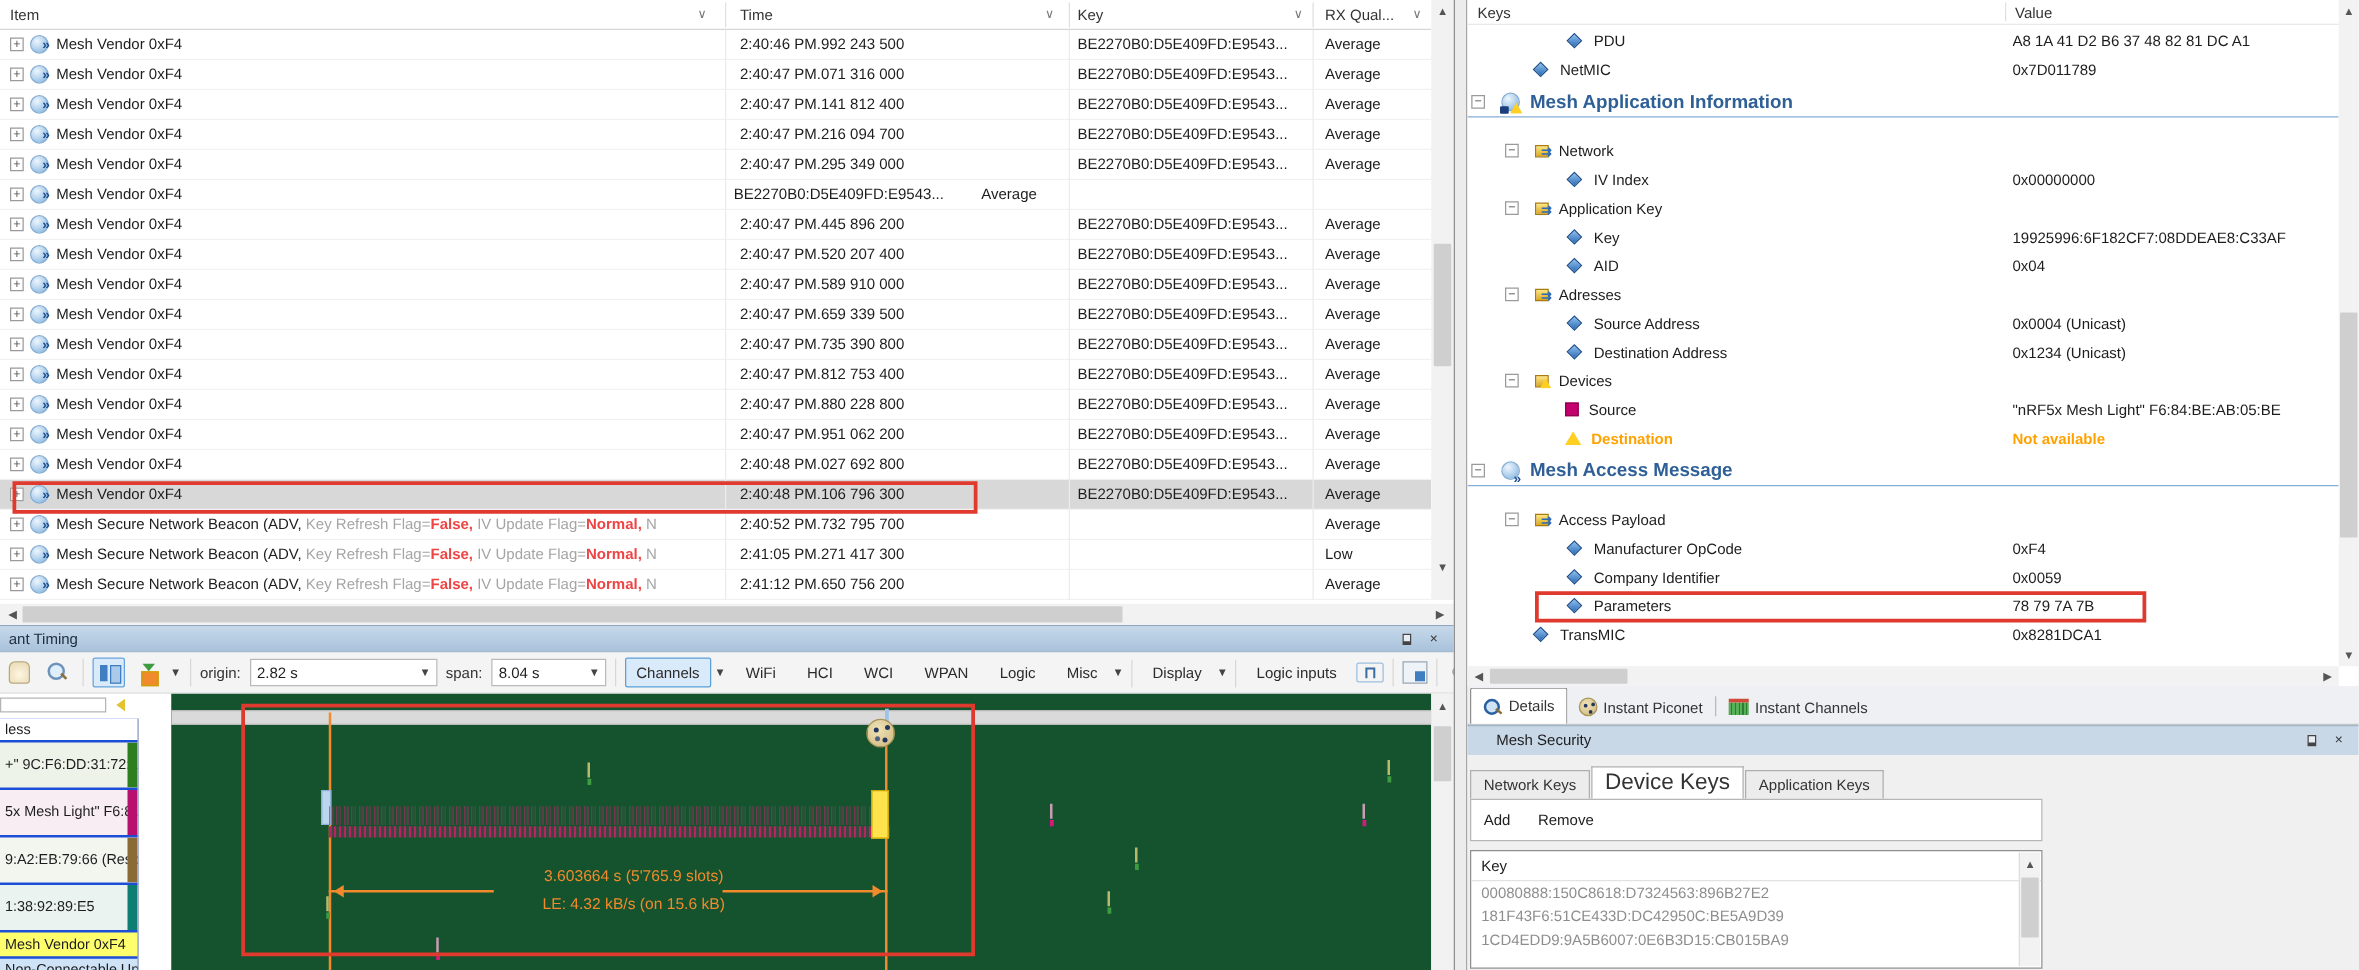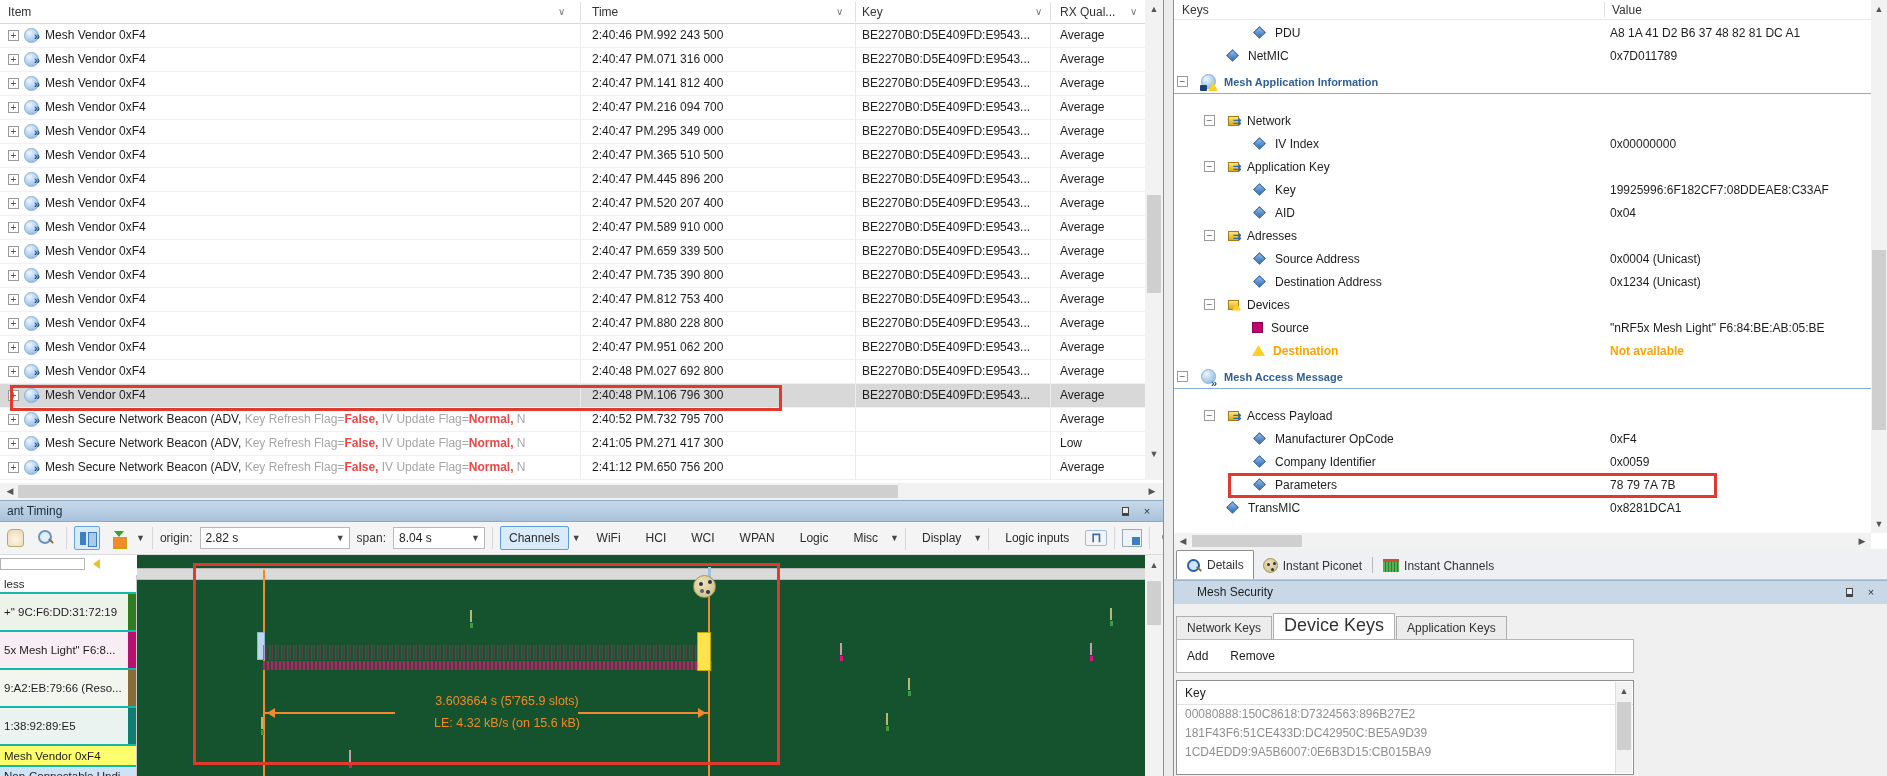--- a/index.html
+++ b/index.html
@@ -62,21 +62,21 @@
   .tb-btn.sep{border-left:0;margin-left:8px;position:relative}
   .tb-btn.sep::before{content:"";position:absolute;left:-9px;top:1px;width:1px;height:22px;background:#d7d7d7}
   .ic-wave{width:22px;height:16px;color:#3a6ea5;font-weight:bold;font-size:13px;line-height:14px;text-align:center;border:1px solid #9cbede;border-radius:2px;flex:none}
   .ic-save{width:20px;height:18px;background:#eef3f8;border:1px solid #9aa7b5;position:relative;flex:none}
   .ic-save::after{content:"";position:absolute;right:1px;bottom:1px;width:8px;height:8px;background:#3f7ec0}
   .ic-replay{width:20px;height:18px;color:#8a8a8a;font-size:14px;line-height:17px;text-align:center;flex:none}
 
   .t-body{position:absolute;left:0;top:55px;right:0;bottom:0;background:#fff}
   .ministrip{position:absolute;left:0;top:3px;width:85px;height:12px;background:#fff;border:1px solid #b5b5b5}
   .minimark{position:absolute;left:88px;top:4px;width:0;height:0;border:5px solid transparent;border-right:7px solid #e3c430}
-  .t-sidebar{position:absolute;left:0;top:20px;width:137px;bottom:0;border-right:1px solid #c9c9c9;background:#14b8a6}
+  .t-sidebar{position:absolute;left:0;top:20px;width:111px;bottom:0;border-right:1px solid #c9c9c9;background:#1d4ed8}
   .srow{position:relative;margin-bottom:2px;display:flex;align-items:center;overflow:hidden}
   .srow-label{padding-left:4px;white-space:nowrap;font-size:11.5px;color:#1d1d1f}
   .srow-bar{position:absolute;right:0;top:0;bottom:0;width:8px}
   .t-canvas{position:absolute;left:137px;top:0;right:18px;bottom:0;background:#14532d;overflow:hidden}
   .grayband{position:absolute;left:0;right:0;top:13px;height:12px;background:#dadada;border-top:1px solid #b9b9b9;border-bottom:1px solid #b9b9b9}
   .oline{position:absolute;width:2px;background:#f08a2c}
   .band-top{position:absolute;left:126px;width:449px;top:90px;height:15px;
     background:repeating-linear-gradient(90deg,rgba(170,40,100,.65) 0 1px,rgba(190,80,130,.12) 1px 3px,rgba(170,40,100,.45) 3px 4px,transparent 4px 6px)}
   .band-bot{position:absolute;left:126px;width:449px;top:106px;height:9px;
     background:repeating-linear-gradient(90deg,#b42565 0 2px,rgba(180,37,101,.25) 2px 4px)}
@@ -102,21 +102,21 @@
 
   
   .right{position:absolute;left:1174px;top:0;width:713px;height:776px;background:#f0f0f0}
   .tree{position:absolute;left:0;top:0;width:713px;height:549px;background:#fff}
   .tree-header{position:absolute;left:0;top:0;right:16px;height:20px;line-height:20px;color:#333;border-bottom:1px solid #e8e8e8}
   .tree-rows{position:absolute;left:0;top:21px;right:16px;bottom:16px;overflow:hidden}
   .trow{position:relative;height:23px;display:flex;align-items:center;white-space:nowrap}
   .trow .name{margin-left:8px}
   .trow .tval{position:absolute;left:436px;right:4px;overflow:hidden;white-space:nowrap}
   .trow.section{height:24px;border-bottom:1px solid #86aed6;margin:3px 0 15px 0}
-  .trow.section .name{color:#2e5f96;font-weight:bold;font-size:11px}
+  .trow.section .name{color:#2e5f96;font-weight:bold;font-size:15px}
   .trow.warn-row .name{color:#ffa200;font-weight:bold}
   .tval.warn{color:#ffa200;font-weight:bold}
   .d0{padding-left:3px}.d1g{padding-left:30px}.d1{padding-left:51px}.d2{padding-left:78px}
   .texp{width:11px;height:11px;flex:none;border:1px solid #9a9a9a;background:#fff;color:#555;
         font-size:10px;line-height:9px;text-align:center;margin-right:13px}
   .ic-diamond{width:9px;height:9px;flex:none;transform:rotate(45deg);border:1px solid #1d4f8c;
               background:linear-gradient(135deg,#8fc0ee,#2b6cb8);margin:0 3px}
   .ic-group{width:11px;height:10px;flex:none;background:linear-gradient(#ffe680,#dca81f);border:1px solid #a87b10;position:relative}
   .ic-group::after{content:"\21C9";position:absolute;left:4px;top:-1px;color:#2b6cb8;font-size:10px;font-weight:bold}
   .ic-group-warn{width:11px;height:10px;flex:none;background:linear-gradient(#ffe680,#dca81f);border:1px solid #a87b10;position:relative}
@@ -235,21 +235,20 @@
           <div class="c-key">BE2270B0:D5E409FD:E9543...</div>
           <div class="c-rx">Average</div>
         </div>
 
         <div class="prow">
           <div class="c-item">
             <span class="expander">+</span>
             <span class="ic-sphere"></span>
             <span class="item-label">Mesh Vendor 0xF4</span>
           </div>
-          <div class="c-time">2:40:47 PM.365 510 500</div>
           <div class="c-key">BE2270B0:D5E409FD:E9543...</div>
           <div class="c-rx">Average</div>
         </div>
 
         <div class="prow">
           <div class="c-item">
             <span class="expander">+</span>
             <span class="ic-sphere"></span>
             <span class="item-label">Mesh Vendor 0xF4</span>
           </div>

